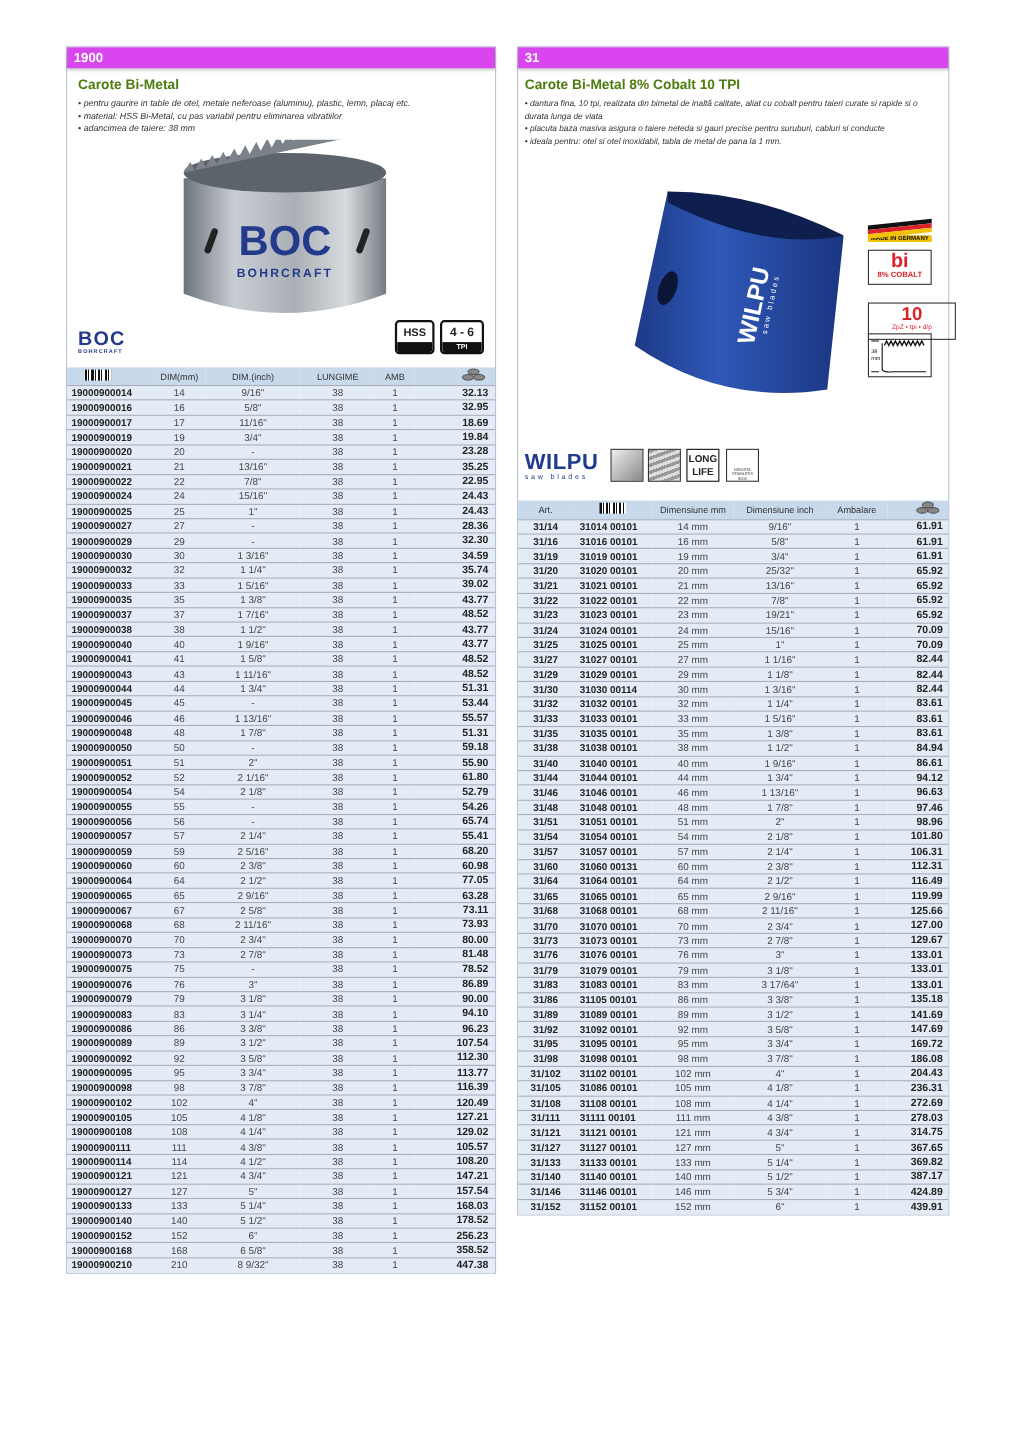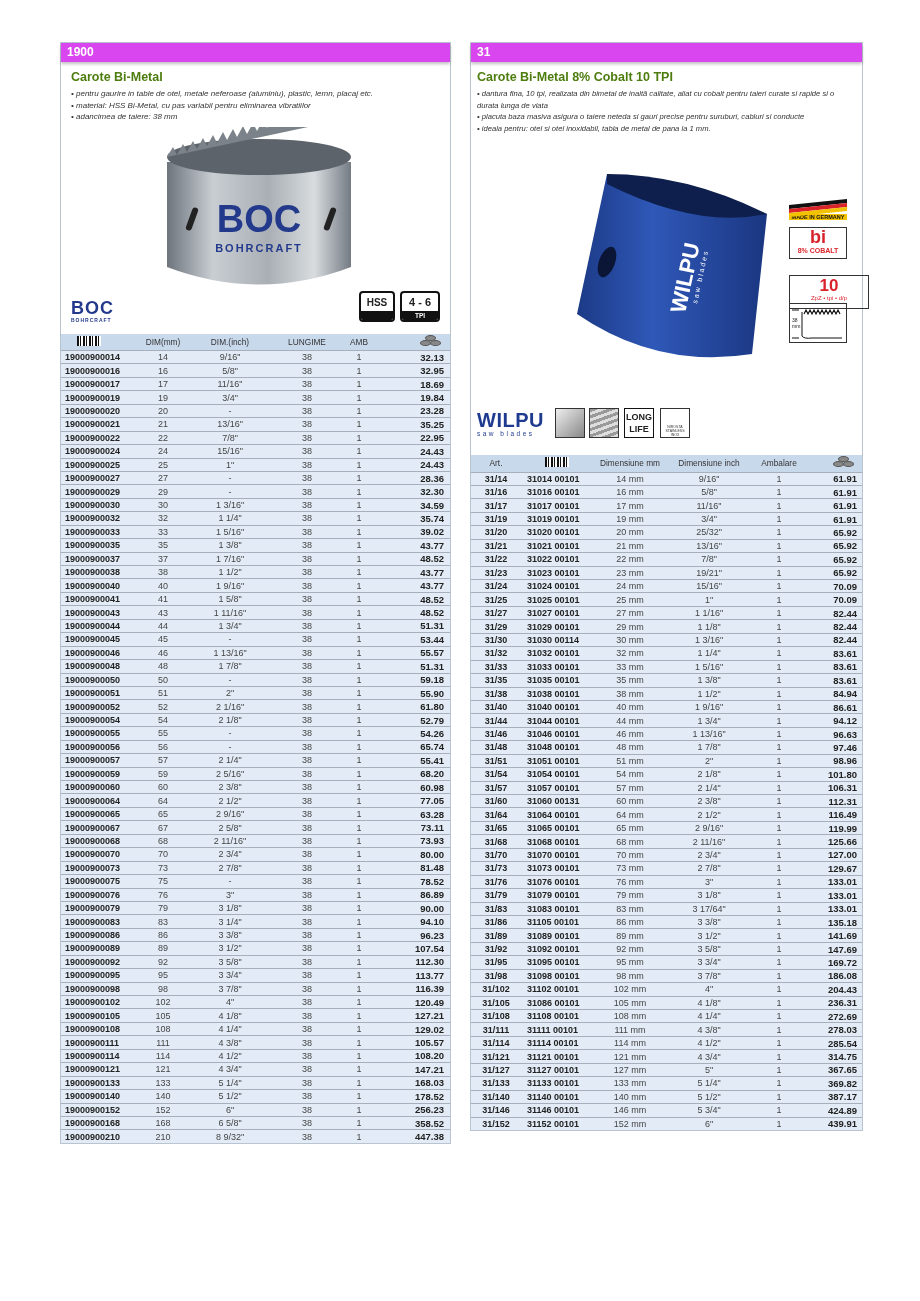--- a/index.html
+++ b/index.html
@@ -534,20 +534,28 @@
         </tr>
         <tr>
           <td class="code">19000900121</td>
           <td>121</td>
           <td>4  3/4"</td>
           <td>38</td>
           <td>1</td>
           <td class="price">147.21</td>
         </tr>
         <tr>
+          <td class="code">19000900127</td>
+          <td>127</td>
+          <td>5"</td>
+          <td>38</td>
+          <td>1</td>
+          <td class="price">157.54</td>
+        </tr>
+        <tr>
           <td class="code">19000900133</td>
           <td>133</td>
           <td>5  1/4"</td>
           <td>38</td>
           <td>1</td>
           <td class="price">168.03</td>
         </tr>
         <tr>
           <td class="code">19000900140</td>
           <td>140</td>
@@ -670,28 +678,20 @@
         </tr>
         <tr>
           <td class="art">31/16</td>
           <td class="bar2">31016 00101</td>
           <td>16 mm</td>
           <td>5/8"</td>
           <td>1</td>
           <td class="price">61.91</td>
         </tr>
         <tr>
-          <td class="art">31/17</td>
-          <td class="bar2">31017 00101</td>
-          <td>17 mm</td>
-          <td>11/16"</td>
-          <td>1</td>
-          <td class="price">61.91</td>
-        </tr>
-        <tr>
           <td class="art">31/19</td>
           <td class="bar2">31019 00101</td>
           <td>19 mm</td>
           <td>3/4"</td>
           <td>1</td>
           <td class="price">61.91</td>
         </tr>
         <tr>
           <td class="art">31/20</td>
           <td class="bar2">31020 00101</td>
@@ -988,28 +988,20 @@
           <td>1</td>
           <td class="price">272.69</td>
         </tr>
         <tr>
           <td class="art">31/111</td>
           <td class="bar2">31111 00101</td>
           <td>111 mm</td>
           <td>4  3/8"</td>
           <td>1</td>
           <td class="price">278.03</td>
-        </tr>
-        <tr>
-          <td class="art">31/114</td>
-          <td class="bar2">31114 00101</td>
-          <td>114 mm</td>
-          <td>4  1/2"</td>
-          <td>1</td>
-          <td class="price">285.54</td>
         </tr>
         <tr>
           <td class="art">31/121</td>
           <td class="bar2">31121 00101</td>
           <td>121 mm</td>
           <td>4  3/4"</td>
           <td>1</td>
           <td class="price">314.75</td>
         </tr>
         <tr>

